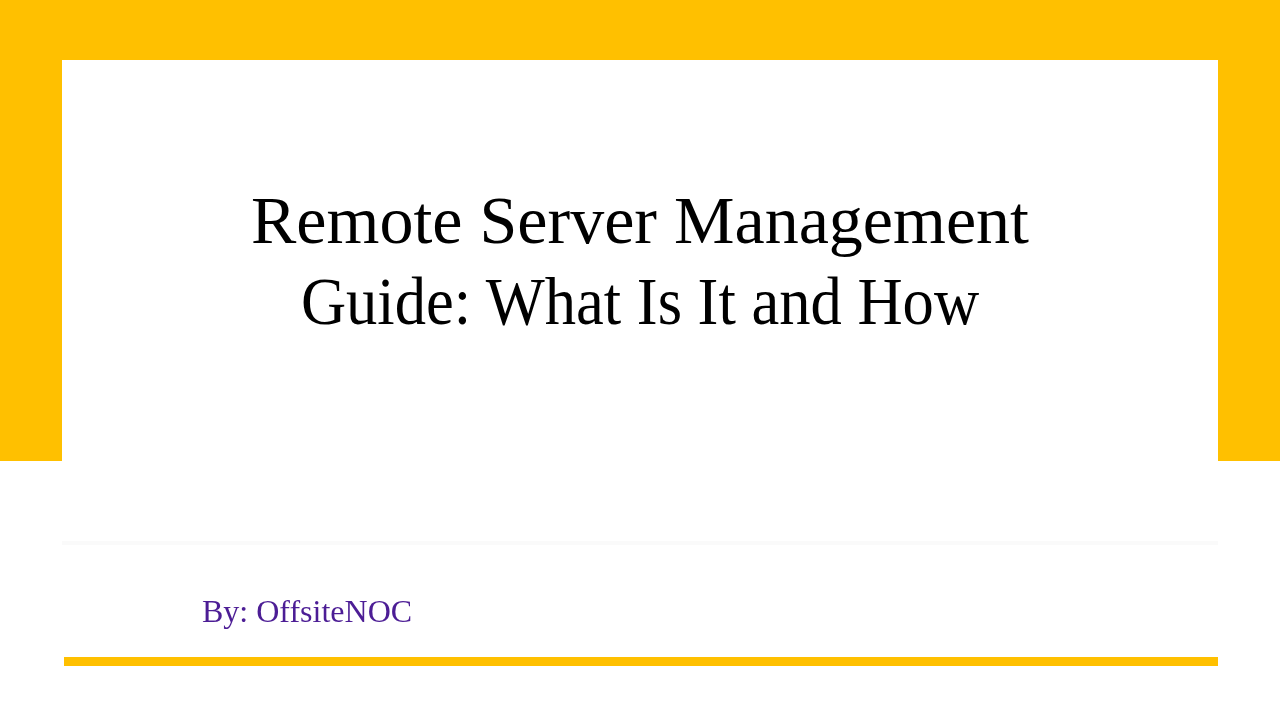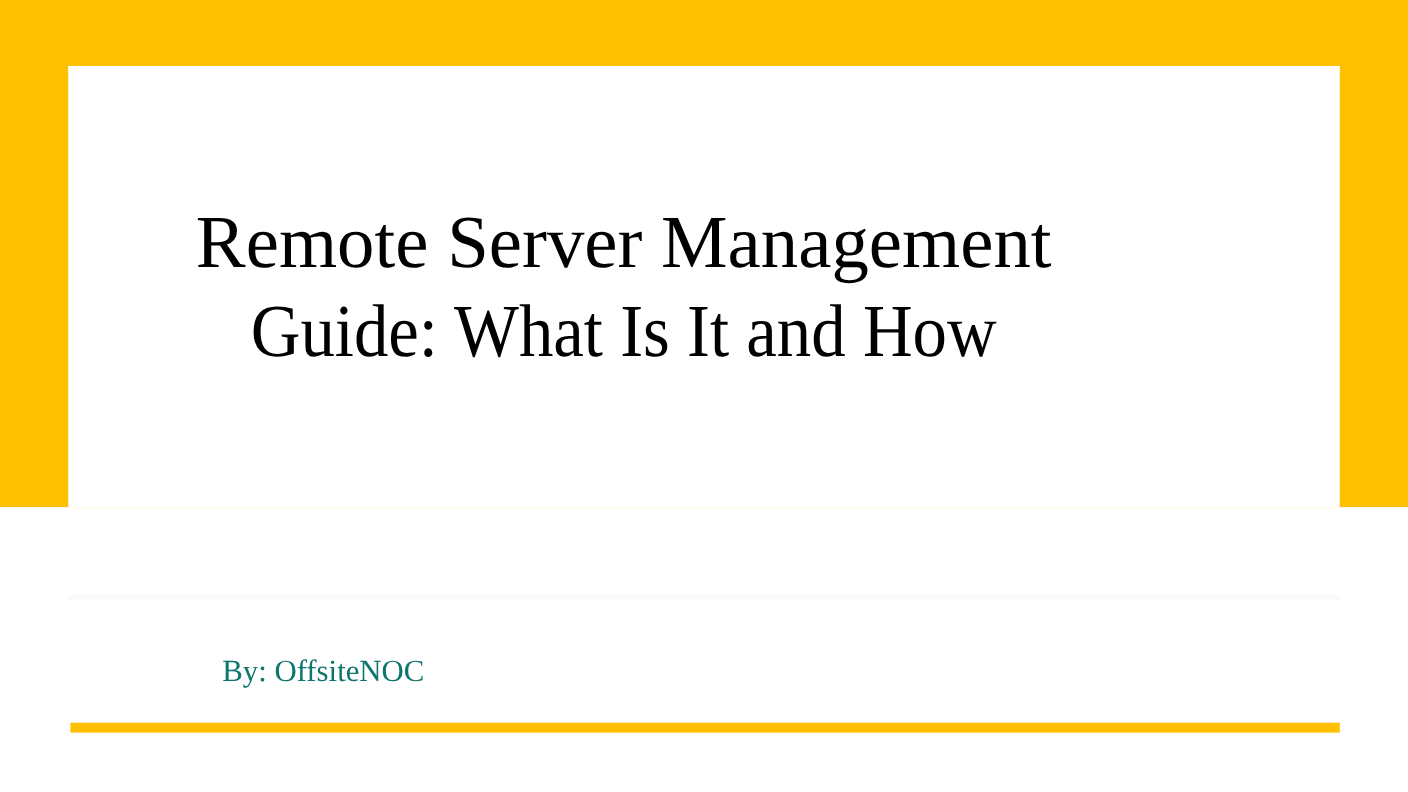--- a/index.html
+++ b/index.html
@@ -43,20 +43,21 @@
 
   
   .title-block {
     position: absolute;
     left: 62px;
     top: 60px;
     width: 1156px;
     height: 401px;
     display: flex;
     align-items: center;
+    justify-content: center;
   }
 
   .title-lines {
     width: 1010px;
     text-align: center;
     color: #000000;
     font-size: 68px;
     line-height: 81px;
     font-weight: 400;
     letter-spacing: 0px;
@@ -82,22 +83,22 @@
     height: 4px;
     background: #fafafa;
   }
 
   
   .subtitle {
     position: absolute;
     left: 202px;
     top: 592px;
     width: 900px;
-    color: #0f766e;
-    font-size: 28px;
+    color: #4c1d95;
+    font-size: 32px;
     line-height: 38px;
     font-weight: 400;
     white-space: nowrap;
   }
 
   
   .accent-bar {
     position: absolute;
     left: 64px;
     top: 657px;

